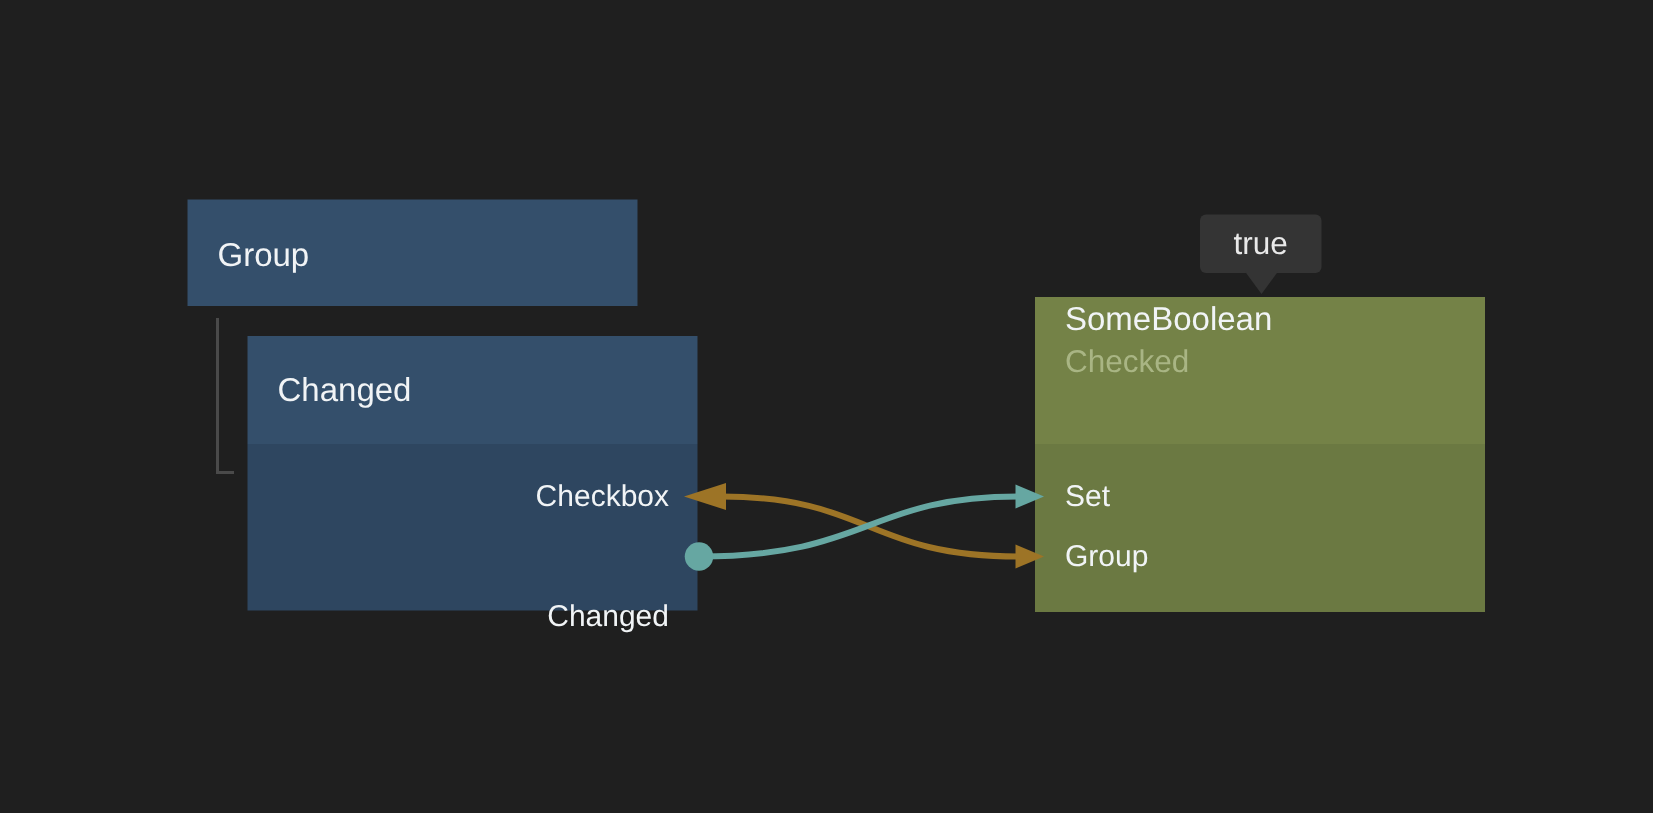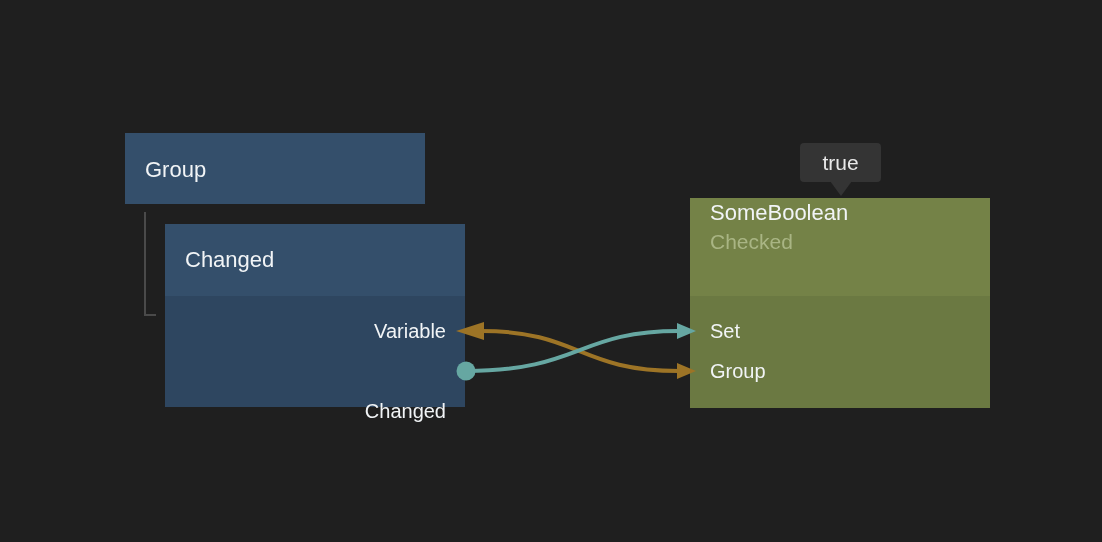--- a/index.html
+++ b/index.html
@@ -102,21 +102,21 @@
     <div class="node-header">
       <span>Group</span>
     </div>
   </div>
 
   <div class="node" id="node-checkbox">
     <div class="node-header">
       <span>Changed</span>
     </div>
     <div class="node-body"></div>
-    <div class="port-label align-right row-1">Variable</div>
+    <div class="port-label align-right row-1">Checkbox</div>
     <div class="port-label align-right row-2">Changed</div>
   </div>
 
   <div class="node" id="node-someboolean">
     <div class="node-header">
       <span class="node-title">SomeBoolean</span>
       <span class="node-subtitle">Checked</span>
     </div>
     <div class="node-body"></div>
     <div class="port-label align-left row-a">Set</div>

